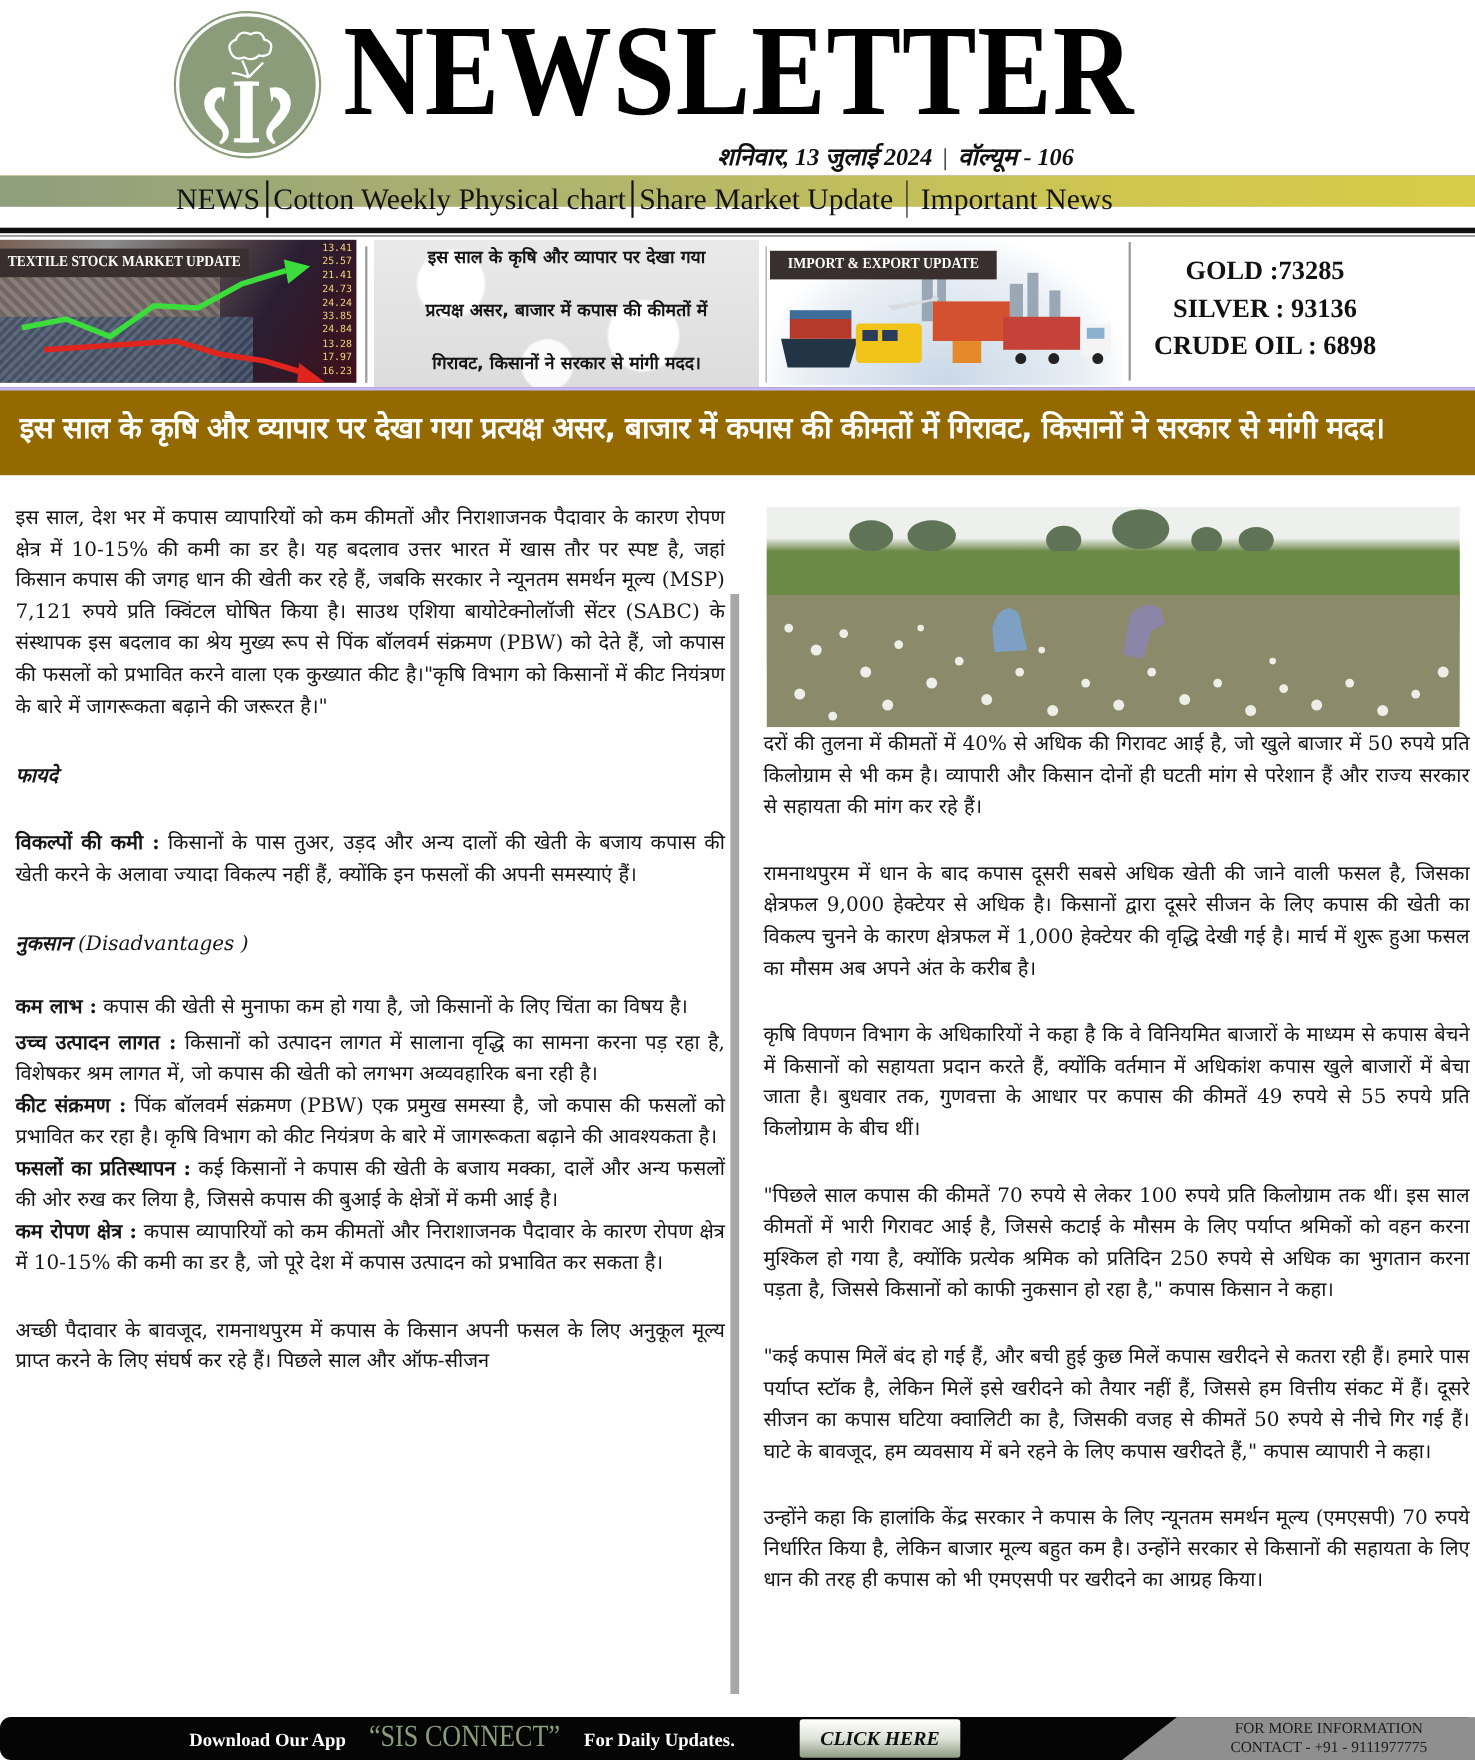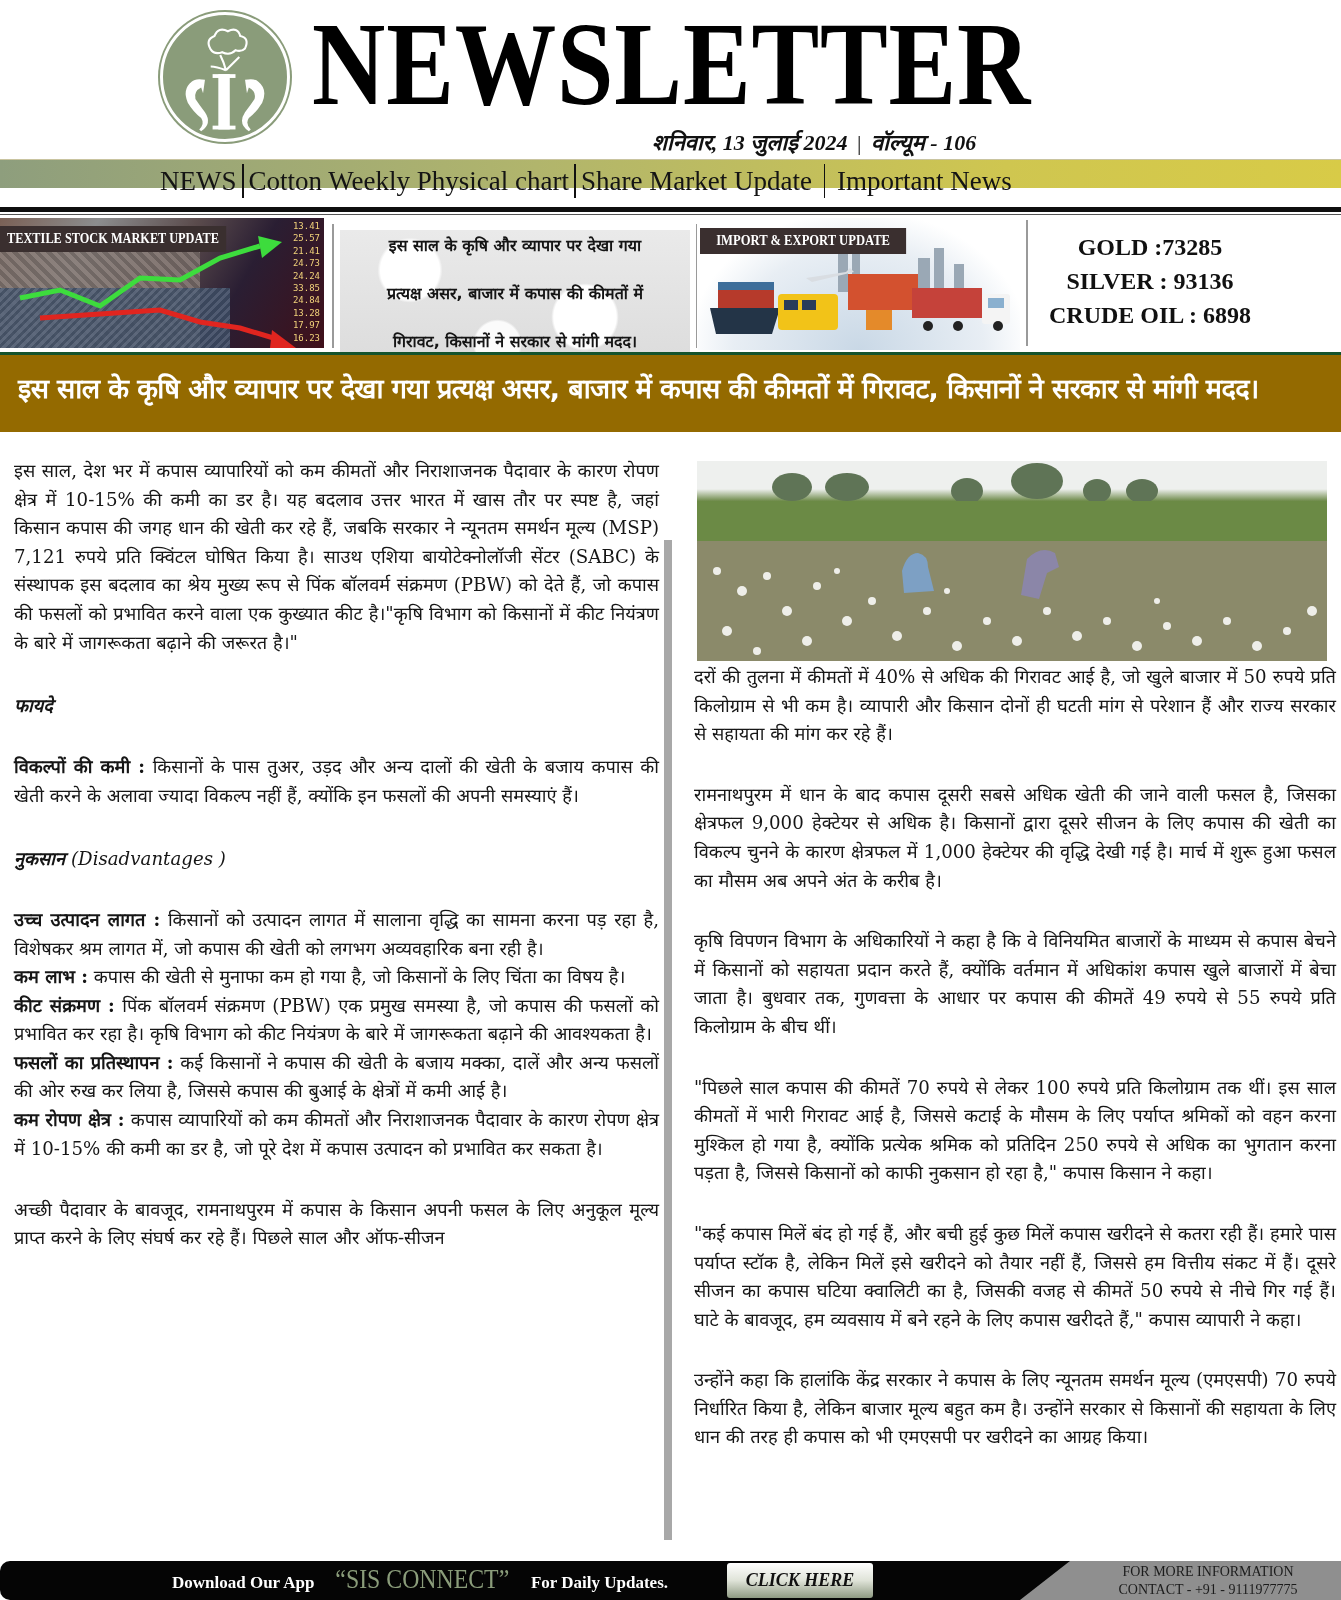--- a/index.html
+++ b/index.html
@@ -37,39 +37,39 @@
     .card-stock .knit2 { position: absolute; left: 0; top: 70px; width: 230px; height: 60px;
                          background: repeating-linear-gradient(-45deg, #3b4b62 0 3px, #56657c 3px 6px); opacity: .85; }
     .card-stock .nums { position: absolute; right: 4px; top: 2px; width: 54px; font-family: "DejaVu Sans Mono", monospace;
                         font-size: 9px; line-height: 12.4px; color: #f1d27a; text-align: right; }
     .card-stock .chart { position: absolute; left: 0; top: 0; width: 324px; height: 130px; }
     .tag { position: absolute; background: #3a2f2f; color: #fff; font-family: "Liberation Serif", serif; font-weight: bold;
            white-space: nowrap; }
     .card-stock .tag { left: 0; top: 8px; padding: 5px 8px; font-size: 14px; transform: scaleX(0.88); transform-origin: left; }
 
     .vline { position: absolute; width: 2px; background: #9a9a9a; }
-    .card-cotton { position: absolute; left: 340px; top: 12px; width: 350px; height: 134px;
+    .card-cotton { position: absolute; left: 340px; top: 0; width: 350px; height: 134px;
                    background: radial-gradient(circle at 20% 30%, #ffffff 0 10%, transparent 11%),
                                radial-gradient(circle at 70% 65%, #ffffff 0 12%, transparent 13%),
                                radial-gradient(circle at 45% 85%, #fbfbfb 0 10%, transparent 11%),
                                linear-gradient(180deg, #eaeaea, #dcdcdc); }
     .card-cotton .line { position: absolute; left: 0; width: 350px; text-align: center; font-family: "DejaVu Sans", sans-serif;
                          font-weight: bold; font-size: 16px; color: #151515; }
 
     .card-trade { position: absolute; left: 698px; top: 0; width: 322px; height: 132px; overflow: hidden;
                   background: radial-gradient(ellipse at 50% 100%, #c9d8e6 0%, #e8eef4 55%, #ffffff 75%); }
     .card-trade .tag { left: 2px; top: 10px; padding: 5px 18px; font-size: 14px; transform: scaleX(0.9); transform-origin: left; }
     .card-trade .scene { position: absolute; left: 0; top: 0; width: 322px; height: 132px; }
 
     .prices { position: absolute; left: 1040px; top: 12px; width: 220px; text-align: center; font-family: "Liberation Serif", serif;
               font-weight: bold; font-size: 24px; line-height: 34px; color: #111; }
 
     
     .headline { position: absolute; left: 0; top: 352px; width: 1341px; height: 80px; background: #946a00;
-                border-top: 3px solid #14532d; }
+                border-top: 3px solid #c4b5fd; }
     .headline h1 { position: absolute; left: 18px; top: 14px; font-family: "DejaVu Sans", sans-serif; font-weight: bold;
                    font-size: 27px; color: #ffffff; white-space: nowrap; letter-spacing: -0.6px; }
 
     
     .col { position: absolute; font-family: "DejaVu Serif", serif; font-size: 18.2px; line-height: 28.6px; color: #161616;
            text-align: justify; }
     .col-left { left: 14px; top: 457px; width: 645px; }
     .col-right { left: 694px; top: 663px; width: 642px; }
     .col p { margin: 0; }
     .col .gap { height: 28.6px; }
@@ -223,25 +223,25 @@
   <p class="heading" style="margin-top:6px;">फायदे</p>
   <div class="gap"></div>
   <p style="margin-top:4px;">
     <b>विकल्पों की कमी :</b><span> किसानों के पास तुअर, उड़द और अन्य दालों की खेती के बजाय कपास की खेती करने के अलावा ज्यादा विकल्प नहीं हैं, क्योंकि इन फसलों की अपनी समस्याएं हैं।</span>
   </p>
   <div class="gap"></div>
   <p class="heading" style="margin-top:6px;">
     <span>नुकसान</span><span class="en"> (Disadvantages )</span>
   </p>
   <div class="gap"></div>
+  <p>
+    <b>कम लाभ :</b><span> कपास की खेती से मुनाफा कम हो गया है, जो किसानों के लिए चिंता का विषय है।</span>
+  </p>
   <p style="margin-top:4px;">
     <b>उच्च उत्पादन लागत :</b><span> किसानों को उत्पादन लागत में सालाना वृद्धि का सामना करना पड़ रहा है, विशेषकर श्रम लागत में, जो कपास की खेती को लगभग अव्यवहारिक बना रही है।</span>
-  </p>
-  <p>
-    <b>कम लाभ :</b><span> कपास की खेती से मुनाफा कम हो गया है, जो किसानों के लिए चिंता का विषय है।</span>
   </p>
   <p>
     <b>कीट संक्रमण :</b><span> पिंक बॉलवर्म संक्रमण (PBW) एक प्रमुख समस्या है, जो कपास की फसलों को प्रभावित कर रहा है। कृषि विभाग को कीट नियंत्रण के बारे में जागरूकता बढ़ाने की आवश्यकता है।</span>
   </p>
   <p>
     <b>फसलों का प्रतिस्थापन :</b><span> कई किसानों ने कपास की खेती के बजाय मक्का, दालें और अन्य फसलों की ओर रुख कर लिया है, जिससे कपास की बुआई के क्षेत्रों में कमी आई है।</span>
   </p>
   <p>
     <b>कम रोपण क्षेत्र :</b><span> कपास व्यापारियों को कम कीमतों और निराशाजनक पैदावार के कारण रोपण क्षेत्र में 10-15% की कमी का डर है, जो पूरे देश में कपास उत्पादन को प्रभावित कर सकता है।</span>
   </p>

